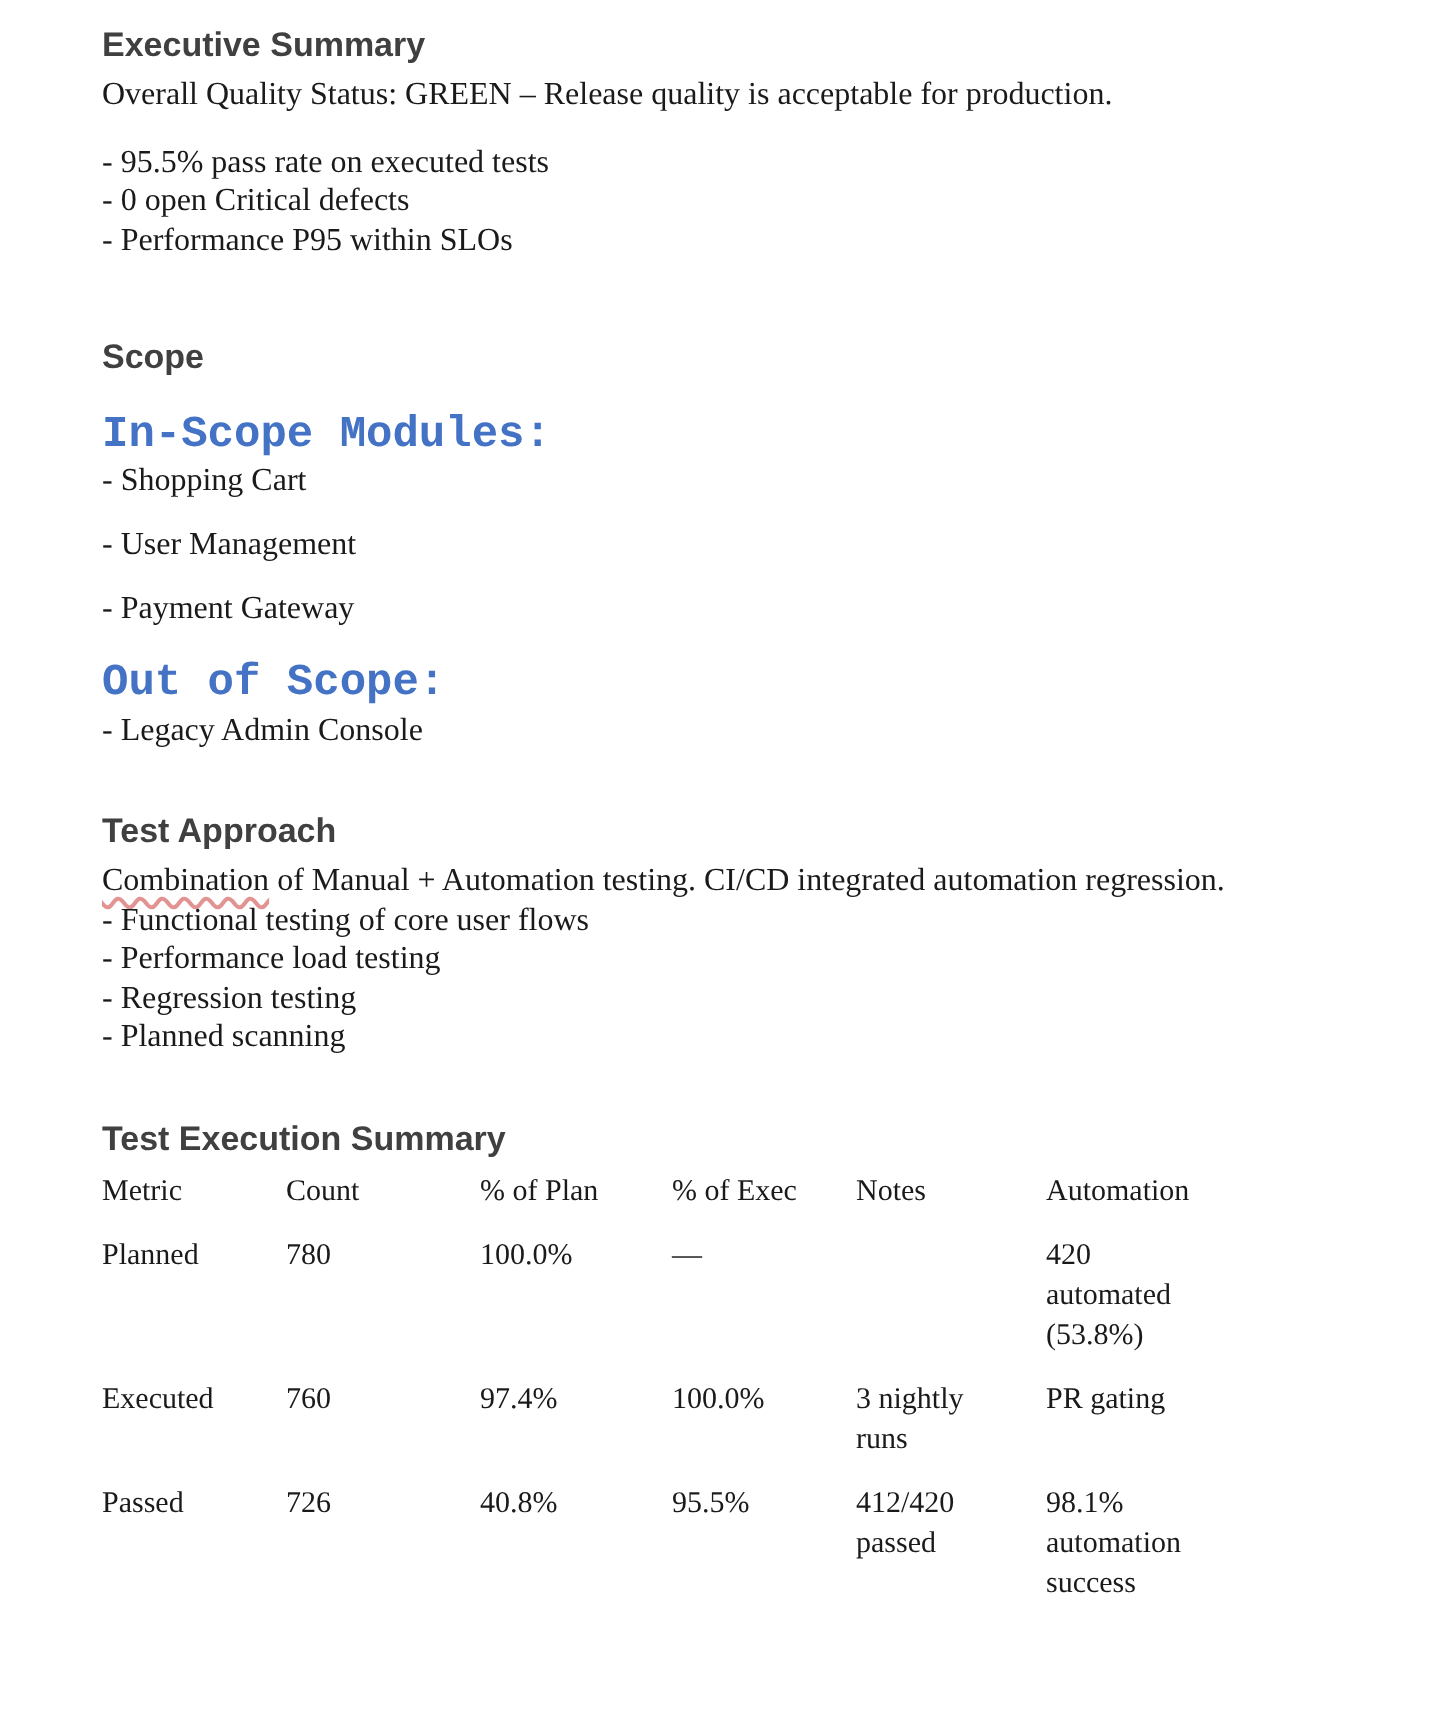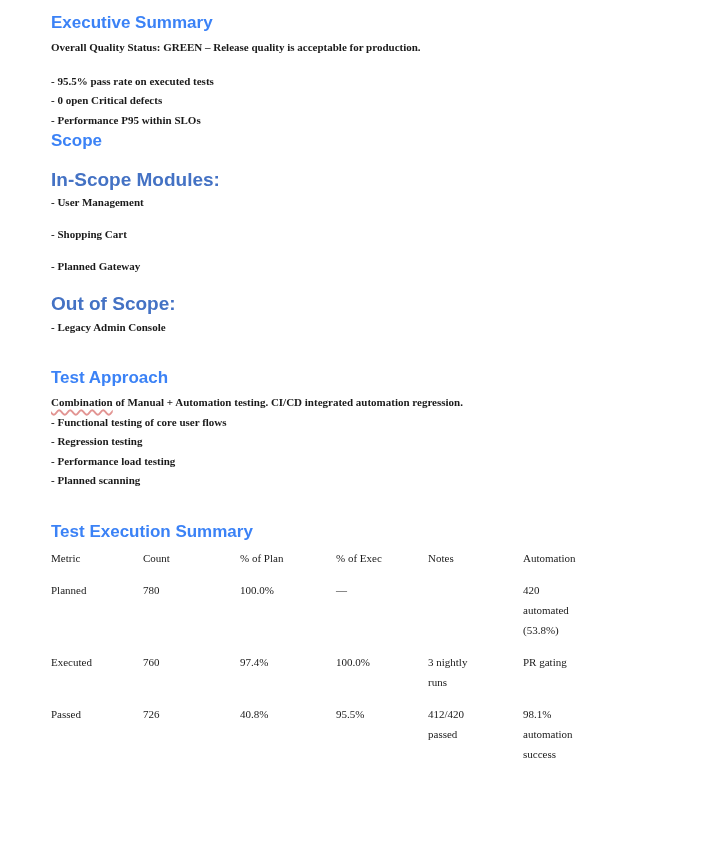--- a/index.html
+++ b/index.html
@@ -10,34 +10,34 @@
     overflow: hidden;
     font-family: "Liberation Serif", serif;
     color: #1a1a1a;
     padding: 12px 48px 0 51px;
   }
   h2 {
     font-family: "Liberation Sans", sans-serif;
     font-weight: 700;
     font-size: 17px;
     line-height: 22px;
-    color: #3b82f6;
+    color: #404040;
   }
   h3 {
-    font-family: Liberation Sans, sans-serif;
+    font-family: Liberation Mono, monospace;
     font-weight: 700;
-    font-size: 19px;
+    font-size: 22px;
     line-height: 21px;
     color: #4472C4;
   }
-  p { font-size: 11px; line-height: 19.5px; font-weight: bold; }
+  p { font-size: 16px; line-height: 19.5px; }
   .status-line { margin-top: 4px; }
   .bullets-tight { margin-top: 14px; }
   .bullets-tight p { margin: 0; }
-  #section-scope h2 { }
+  #section-scope h2 { margin-top: 38px; }
   #section-scope h3.in-scope { margin-top: 17px; }
   #section-scope h3.out-scope { margin-top: 16px; }
   .spaced-item { margin-top: 3px; }
   .spaced-item + .spaced-item { margin-top: 12.5px; }
   .out-item { margin-top: 4px; }
   #section-approach h2 { margin-top: 30px; }
   #section-approach .intro { margin-top: 4px; }
   #section-approach .bullets-tight { margin-top: 0; }
   .misspelled {
     text-decoration: underline;
@@ -49,21 +49,21 @@
   #section-exec-table h2 { margin-top: 30px; }
   table {
     border-collapse: collapse;
     table-layout: fixed;
     width: 620px;
     margin-top: 5px;
   }
   th, td {
     font-family: "Liberation Serif", serif;
     font-weight: 400;
-    font-size: 11px;
+    font-size: 15px;
     line-height: 20px;
     text-align: left;
     vertical-align: top;
     padding: 0 6px 12px 0;
     white-space: pre-line;
   }
 </style>
 </head>
 <body>
 
@@ -73,34 +73,34 @@
   <div class="bullets-tight">
     <p>- 95.5% pass rate on executed tests</p>
     <p>- 0 open Critical defects</p>
     <p>- Performance P95 within SLOs</p>
   </div>
 </section>
 
 <section id="section-scope">
   <h2>Scope</h2>
   <h3 class="in-scope">In-Scope Modules:</h3>
+  <p class="spaced-item">- Shopping Cart</p>
   <p class="spaced-item">- User Management</p>
-  <p class="spaced-item">- Shopping Cart</p>
-  <p class="spaced-item">- Planned Gateway</p>
+  <p class="spaced-item">- Payment Gateway</p>
   <h3 class="out-scope">Out of Scope:</h3>
   <p class="out-item">- Legacy Admin Console</p>
 </section>
 
 <section id="section-approach">
   <h2>Test Approach</h2>
   <p class="intro"><span class="misspelled">Combination</span><span> of Manual + Automation testing. CI/CD integrated automation regression.</span></p>
   <div class="bullets-tight">
     <p>- Functional testing of core user flows</p>
+    <p>- Performance load testing</p>
     <p>- Regression testing</p>
-    <p>- Performance load testing</p>
     <p>- Planned scanning</p>
   </div>
 </section>
 
 <section id="section-exec-table">
   <h2>Test Execution Summary</h2>
   <table>
     <colgroup>
       <col style="width:92px">
         <col style="width:97px">

